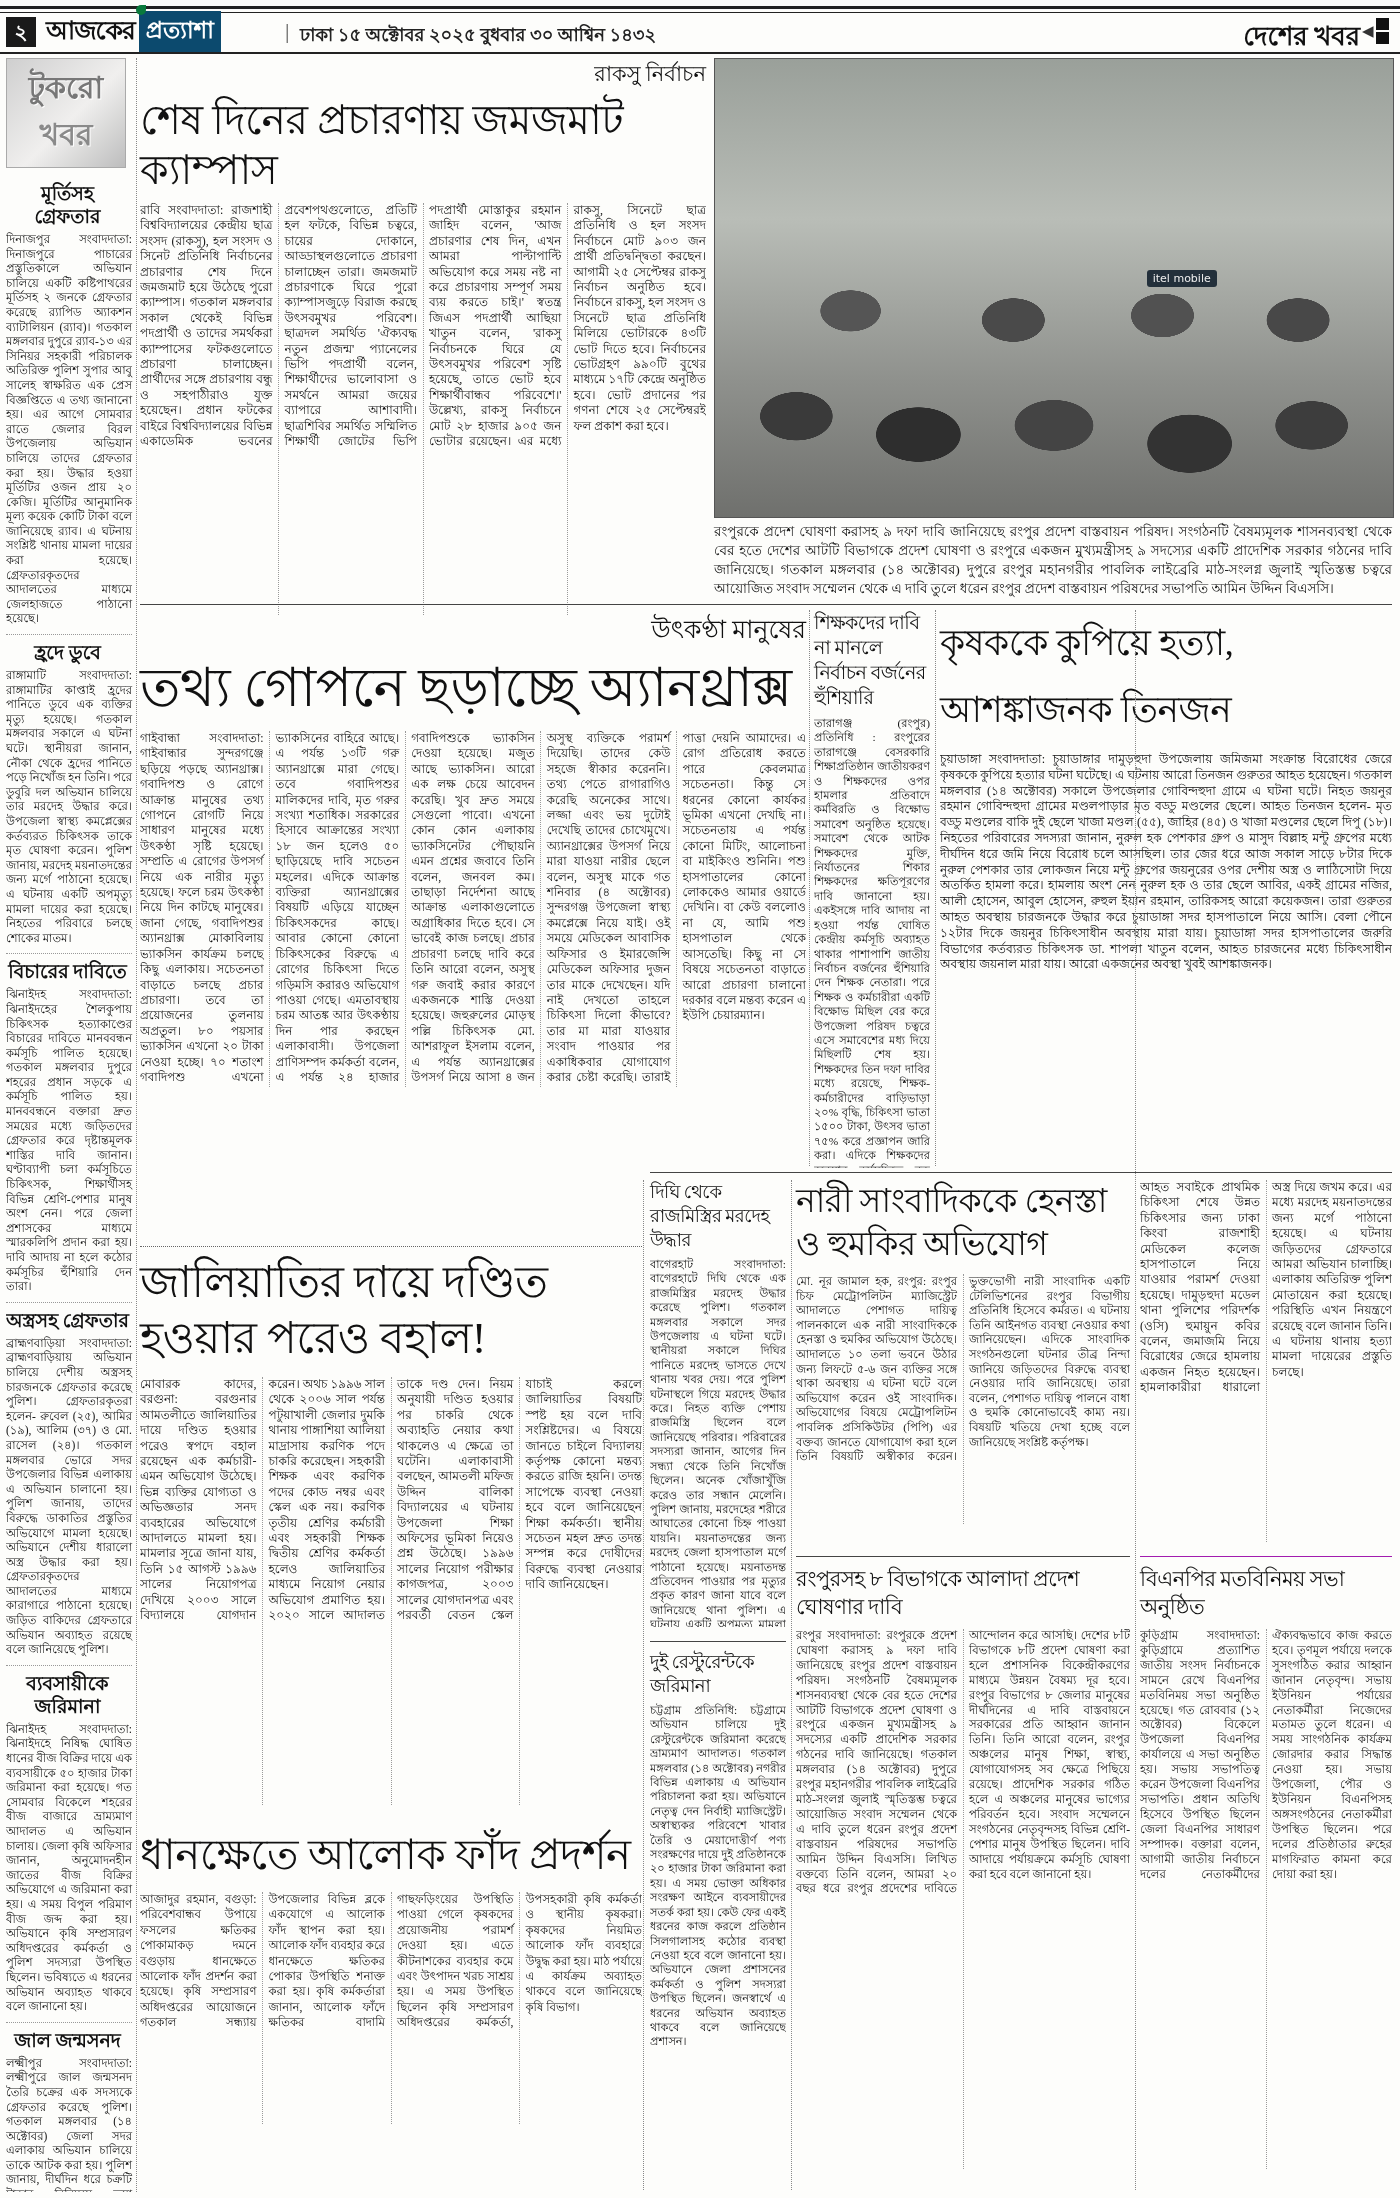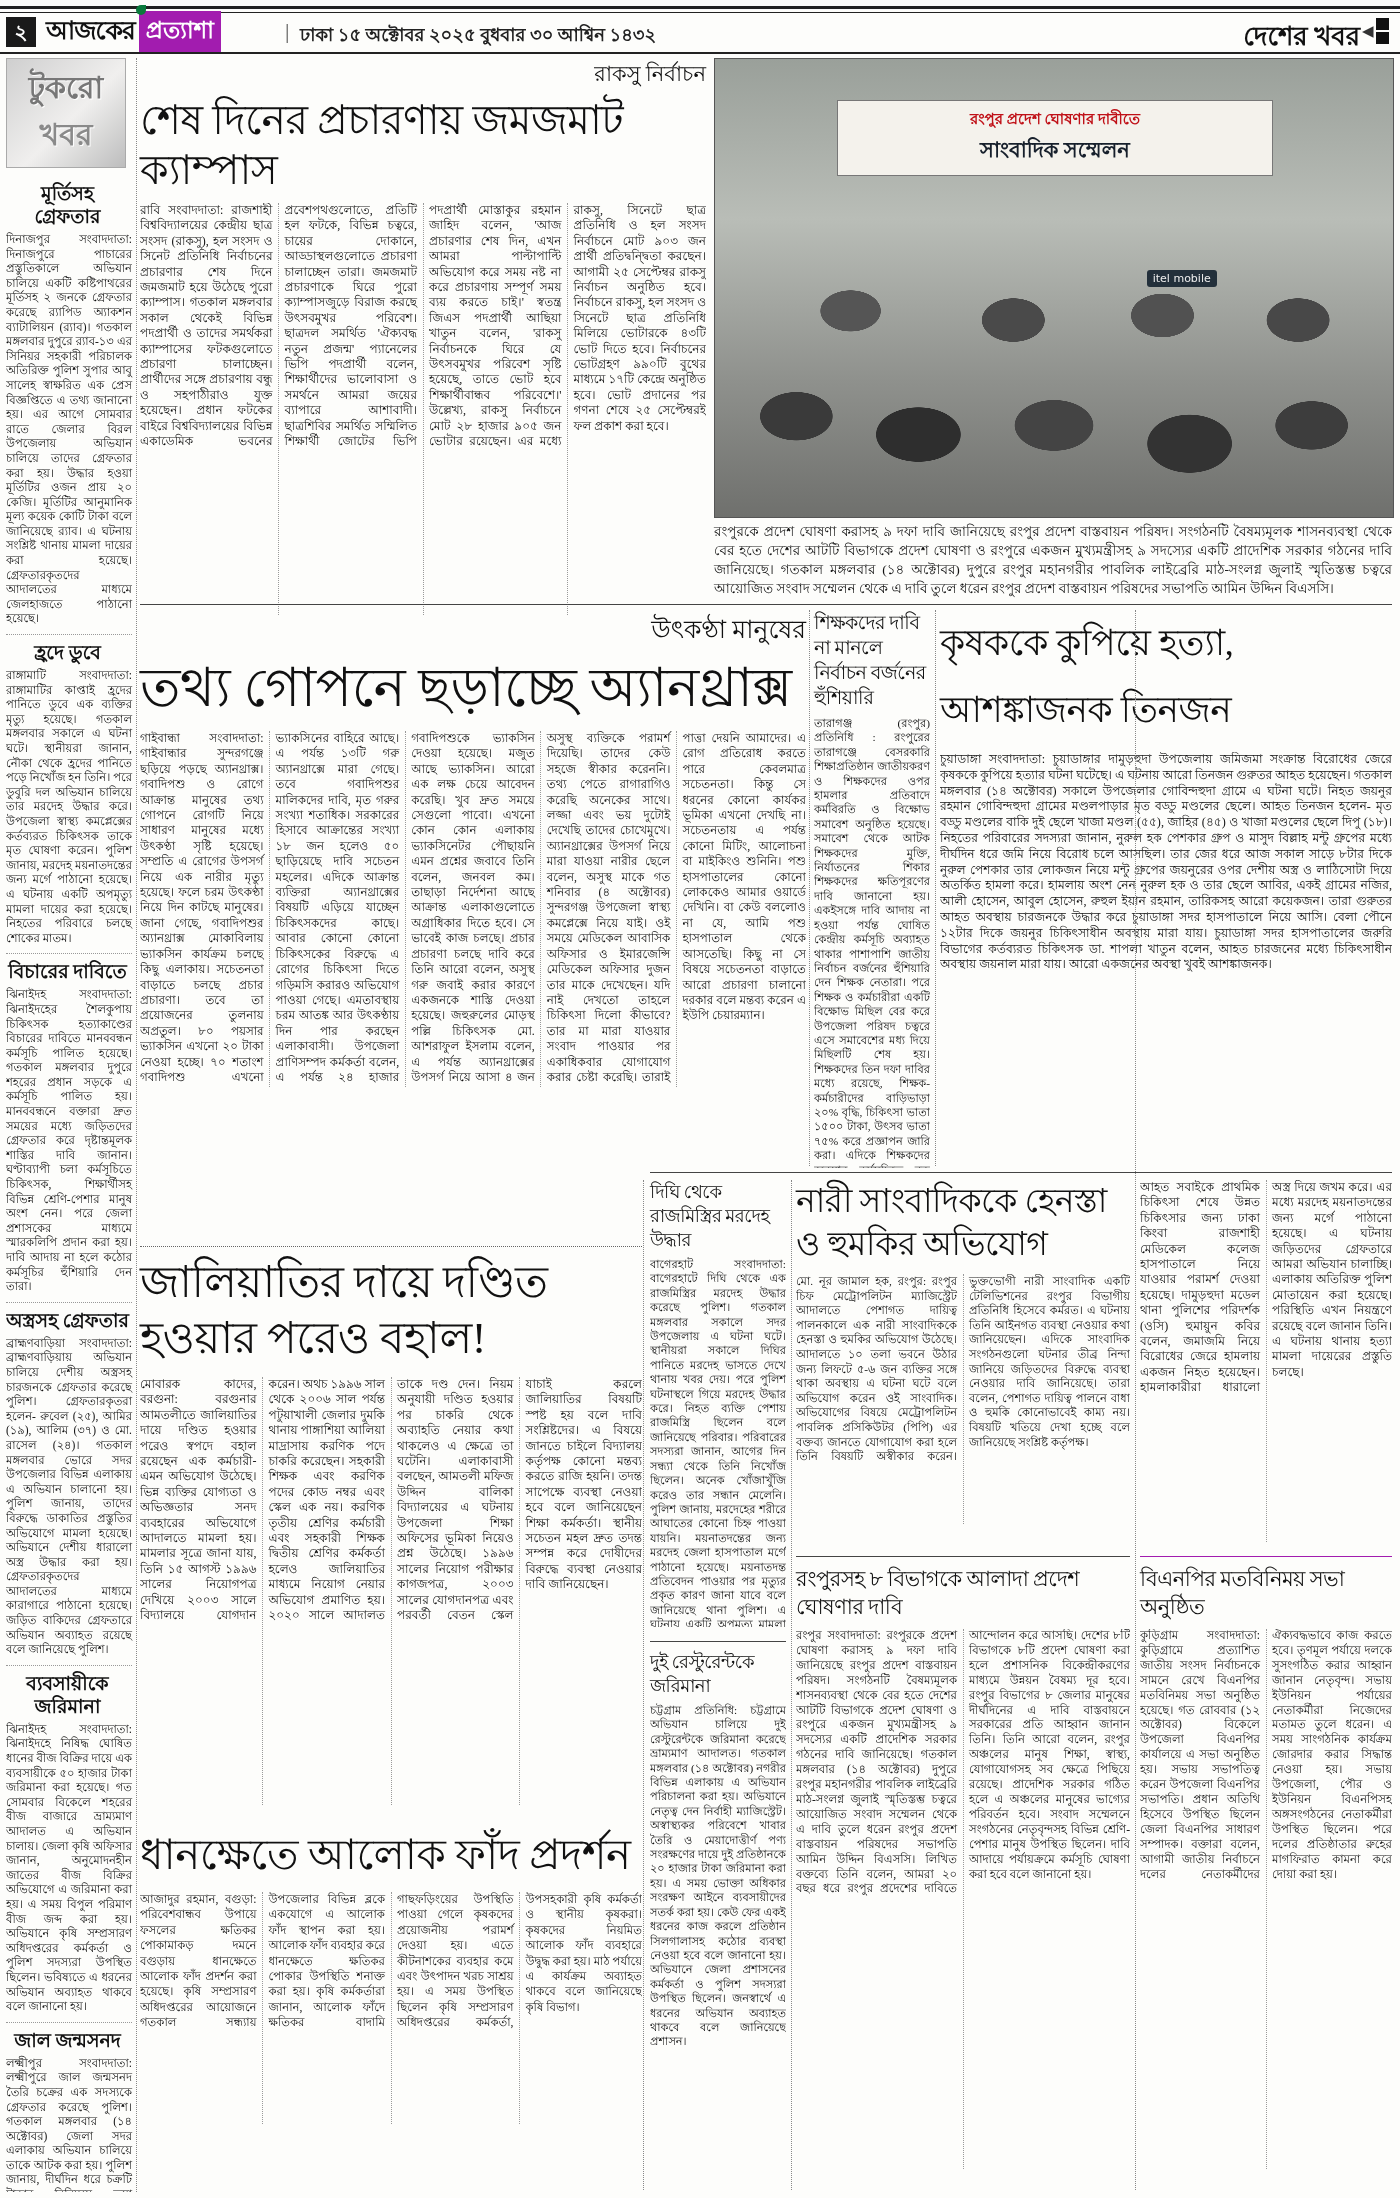--- a/index.html
+++ b/index.html
@@ -9,21 +9,21 @@
     font-family:"Liberation Serif","DejaVu Serif",serif;
   }
   
   .topbar{position:absolute;left:0;top:6px;width:1400px;height:3px;background:#222;}
   .topbar2{position:absolute;left:0;top:12px;width:1400px;height:1px;background:#222;}
   .header{position:absolute;left:0;top:16px;width:1400px;height:34px;}
   .pageno{position:absolute;left:6px;top:1px;width:30px;height:30px;background:#1a1a1a;color:#fff;
     font-family:"DejaVu Sans",sans-serif;font-weight:bold;font-size:20px;text-align:center;line-height:30px;}
   .masthead{position:absolute;left:46px;top:0;height:32px;display:flex;align-items:center;}
   .mh1{font-family:"DejaVu Sans",sans-serif;font-weight:bold;font-size:25px;color:#111;letter-spacing:-1px;}
-  .mh2{font-family:"DejaVu Sans",sans-serif;font-weight:bold;font-size:23px;color:#fff;background:#a21caf;
+  .mh2{font-family:"DejaVu Sans",sans-serif;font-weight:bold;font-size:23px;color:#fff;background:#0c4a6e;
     padding:1px 7px 2px 7px;margin-left:4px;position:relative;}
   .mh2 .leaf{position:absolute;left:-3px;top:-6px;width:10px;height:10px;background:#0a7a3c;border-radius:50% 0 50% 50%;}
   .dateline{position:absolute;left:300px;top:5px;font-size:18px;font-weight:bold;color:#222;}
   .datesep{position:absolute;left:285px;top:2px;font-size:22px;color:#555;}
   .section-title{position:absolute;right:40px;top:0px;font-size:26px;font-weight:bold;}
   .section-marker{position:absolute;right:10px;top:2px;width:26px;height:26px;}
   .section-marker .arr{position:absolute;left:-2px;top:4px;font-size:15px;color:#333;}
   .section-marker .sq1,.section-marker .sq2{position:absolute;left:12px;width:13px;height:12px;background:#111;}
   .section-marker .sq1{top:0;} .section-marker .sq2{top:14px;}
   .header-rule{position:absolute;left:0;top:52px;width:1400px;height:2px;background:#222;}
@@ -183,24 +183,20 @@
     </div>
   </div>
 
   <div class="raksu">
     <div class="kicker">রাকসু নির্বাচন</div>
     <div class="headline">শেষ দিনের প্রচারণায় জমজমাট ক্যাম্পাস</div>
     <div class="body-txt cols-4">রাবি সংবাদদাতা: রাজশাহী বিশ্ববিদ্যালয়ের কেন্দ্রীয় ছাত্র সংসদ (রাকসু), হল সংসদ ও সিনেট প্রতিনিধি নির্বাচনের প্রচারণার শেষ দিনে জমজমাট হয়ে উঠেছে পুরো ক্যাম্পাস। গতকাল মঙ্গলবার সকাল থেকেই বিভিন্ন পদপ্রার্থী ও তাদের সমর্থকরা ক্যাম্পাসের ফটকগুলোতে প্রচারণা চালাচ্ছেন। প্রার্থীদের সঙ্গে প্রচারণায় বন্ধু ও সহপাঠীরাও যুক্ত হয়েছেন। প্রধান ফটকের বাইরে বিশ্ববিদ্যালয়ের বিভিন্ন একাডেমিক ভবনের প্রবেশপথগুলোতে, প্রতিটি হল ফটকে, বিভিন্ন চত্বরে, চায়ের দোকানে, আড্ডাস্থলগুলোতে প্রচারণা চালাচ্ছেন তারা। জমজমাট প্রচারণাকে ঘিরে পুরো ক্যাম্পাসজুড়ে বিরাজ করছে উৎসবমুখর পরিবেশ। ছাত্রদল সমর্থিত 'ঐক্যবদ্ধ নতুন প্রজন্ম' প্যানেলের ভিপি পদপ্রার্থী বলেন, শিক্ষার্থীদের ভালোবাসা ও সমর্থনে আমরা জয়ের ব্যাপারে আশাবাদী। ছাত্রশিবির সমর্থিত সম্মিলিত শিক্ষার্থী জোটের ভিপি পদপ্রার্থী মোস্তাকুর রহমান জাহিদ বলেন, 'আজ প্রচারণার শেষ দিন, এখন আমরা পাল্টাপাল্টি অভিযোগ করে সময় নষ্ট না করে প্রচারণায় সম্পূর্ণ সময় ব্যয় করতে চাই।' স্বতন্ত্র জিএস পদপ্রার্থী আছিয়া খাতুন বলেন, 'রাকসু নির্বাচনকে ঘিরে যে উৎসবমুখর পরিবেশ সৃষ্টি হয়েছে, তাতে ভোট হবে শিক্ষার্থীবান্ধব পরিবেশে।' উল্লেখ্য, রাকসু নির্বাচনে মোট ২৮ হাজার ৯০৫ জন ভোটার রয়েছেন। এর মধ্যে রাকসু, সিনেটে ছাত্র প্রতিনিধি ও হল সংসদ নির্বাচনে মোট ৯০৩ জন প্রার্থী প্রতিদ্বন্দ্বিতা করছেন। আগামী ২৫ সেপ্টেম্বর রাকসু নির্বাচন অনুষ্ঠিত হবে। নির্বাচনে রাকসু, হল সংসদ ও সিনেটে ছাত্র প্রতিনিধি মিলিয়ে ভোটারকে ৪৩টি ভোট দিতে হবে। নির্বাচনের ভোটগ্রহণ ৯৯০টি বুথের মাধ্যমে ১৭টি কেন্দ্রে অনুষ্ঠিত হবে। ভোট প্রদানের পর গণনা শেষে ২৫ সেপ্টেম্বরই ফল প্রকাশ করা হবে।</div>
   </div>
 
   <div class="photo">
-    <div class="photo-banner">
-      <div class="b1">রংপুর প্রদেশ ঘোষণার দাবীতে</div>
-      <div class="b2">সাংবাদিক সম্মেলন</div>
-    </div>
     <div class="itel">itel mobile</div>
   </div>
   <div class="caption">রংপুরকে প্রদেশ ঘোষণা করাসহ ৯ দফা দাবি জানিয়েছে রংপুর প্রদেশ বাস্তবায়ন পরিষদ। সংগঠনটি বৈষম্যমূলক শাসনব্যবস্থা থেকে বের হতে দেশের আটটি বিভাগকে প্রদেশ ঘোষণা ও রংপুরে একজন মুখ্যমন্ত্রীসহ ৯ সদস্যের একটি প্রাদেশিক সরকার গঠনের দাবি জানিয়েছে। গতকাল মঙ্গলবার (১৪ অক্টোবর) দুপুরে রংপুর মহানগরীর পাবলিক লাইব্রেরি মাঠ-সংলগ্ন জুলাই স্মৃতিস্তম্ভ চত্বরে আয়োজিত সংবাদ সম্মেলন থেকে এ দাবি তুলে ধরেন রংপুর প্রদেশ বাস্তবায়ন পরিষদের সভাপতি আমিন উদ্দিন বিএসসি।</div>
 
   <div class="hrule" style="left:140px;top:604px;width:1252px;"></div>
 
   <div class="anthrax">
     <div class="kicker">উৎকণ্ঠা মানুষের</div>
     <div class="headline">তথ্য গোপনে ছড়াচ্ছে অ্যানথ্রাক্স</div>
     <div class="body-txt cols-5">গাইবান্ধা সংবাদদাতা: গাইবান্ধার সুন্দরগঞ্জে ছড়িয়ে পড়ছে অ্যানথ্রাক্স। গবাদিপশু ও রোগে আক্রান্ত মানুষের তথ্য গোপনে রোগটি নিয়ে সাধারণ মানুষের মধ্যে উৎকণ্ঠা সৃষ্টি হয়েছে। সম্প্রতি এ রোগের উপসর্গ নিয়ে এক নারীর মৃত্যু হয়েছে। ফলে চরম উৎকণ্ঠা নিয়ে দিন কাটছে মানুষের। জানা গেছে, গবাদিপশুর অ্যানথ্রাক্স মোকাবিলায় ভ্যাকসিন কার্যক্রম চলছে কিছু এলাকায়। সচেতনতা বাড়াতে চলছে প্রচার প্রচারণা। তবে তা প্রয়োজনের তুলনায় অপ্রতুল। ৮০ পয়সার ভ্যাকসিন এখনো ২০ টাকা নেওয়া হচ্ছে। ৭০ শতাংশ গবাদিপশু এখনো ভ্যাকসিনের বাহিরে আছে। এ পর্যন্ত ১৩টি গরু অ্যানথ্রাক্সে মারা গেছে। তবে গবাদিপশুর মালিকদের দাবি, মৃত গরুর সংখ্যা শতাধিক। সরকারের হিসাবে আক্রান্তের সংখ্যা ১৮ জন হলেও ৫০ ছাড়িয়েছে দাবি সচেতন মহলের। এদিকে আক্রান্ত ব্যক্তিরা অ্যানথ্রাক্সের বিষয়টি এড়িয়ে যাচ্ছেন চিকিৎসকদের কাছে। আবার কোনো কোনো চিকিৎসকের বিরুদ্ধে এ রোগের চিকিৎসা দিতে গড়িমসি করারও অভিযোগ পাওয়া গেছে। এমতাবস্থায় চরম আতঙ্ক আর উৎকণ্ঠায় দিন পার করছেন এলাকাবাসী। উপজেলা প্রাণিসম্পদ কর্মকর্তা বলেন, এ পর্যন্ত ২৪ হাজার গবাদিপশুকে ভ্যাকসিন দেওয়া হয়েছে। মজুত আছে ভ্যাকসিন। আরো এক লক্ষ চেয়ে আবেদন করেছি। খুব দ্রুত সময়ে সেগুলো পাবো। এখনো কোন কোন এলাকায় ভ্যাকসিনেটর পৌছায়নি এমন প্রশ্নের জবাবে তিনি বলেন, জনবল কম। তাছাড়া নির্দেশনা আছে আক্রান্ত এলাকাগুলোতে অগ্রাধিকার দিতে হবে। সে ভাবেই কাজ চলছে। প্রচার প্রচারণা চলছে দাবি করে তিনি আরো বলেন, অসুস্থ গরু জবাই করার কারণে একজনকে শাস্তি দেওয়া হয়েছে। জহুরুলের মোড়স্থ পল্লি চিকিৎসক মো. আশরাফুল ইসলাম বলেন, এ পর্যন্ত অ্যানথ্রাক্সের উপসর্গ নিয়ে আসা ৪ জন অসুস্থ ব্যক্তিকে পরামর্শ দিয়েছি। তাদের কেউ সহজে স্বীকার করেননি। তথ্য পেতে রাগারাগিও করেছি অনেকের সাথে। লজ্জা এবং ভয় দুটোই দেখেছি তাদের চোখেমুখে। অ্যানথ্রাক্সের উপসর্গ নিয়ে মারা যাওয়া নারীর ছেলে বলেন, অসুস্থ মাকে গত শনিবার (৪ অক্টোবর) সুন্দরগঞ্জ উপজেলা স্বাস্থ্য কমপ্লেক্সে নিয়ে যাই। ওই সময়ে মেডিকেল আবাসিক অফিসার ও ইমারজেন্সি মেডিকেল অফিসার দুজন তার মাকে দেখেছেন। যদি নাই দেখতো তাহলে চিকিৎসা দিলো কীভাবে? তার মা মারা যাওয়ার সংবাদ পাওয়ার পর একাধিকবার যোগাযোগ করার চেষ্টা করেছি। তারাই পাত্তা দেয়নি আমাদের। এ রোগ প্রতিরোধ করতে পারে কেবলমাত্র সচেতনতা। কিন্তু সে ধরনের কোনো কার্যকর ভূমিকা এখনো দেখছি না। সচেতনতায় এ পর্যন্ত কোনো মিটিং, আলোচনা বা মাইকিংও শুনিনি। পশু হাসপাতালের কোনো লোককেও আমার ওয়ার্ডে দেখিনি। বা কেউ বললোও না যে, আমি পশু হাসপাতাল থেকে আসতেছি। কিছু না সে বিষয়ে সচেতনতা বাড়াতে আরো প্রচারণা চালানো দরকার বলে মন্তব্য করেন এ ইউপি চেয়ারম্যান।</div>

